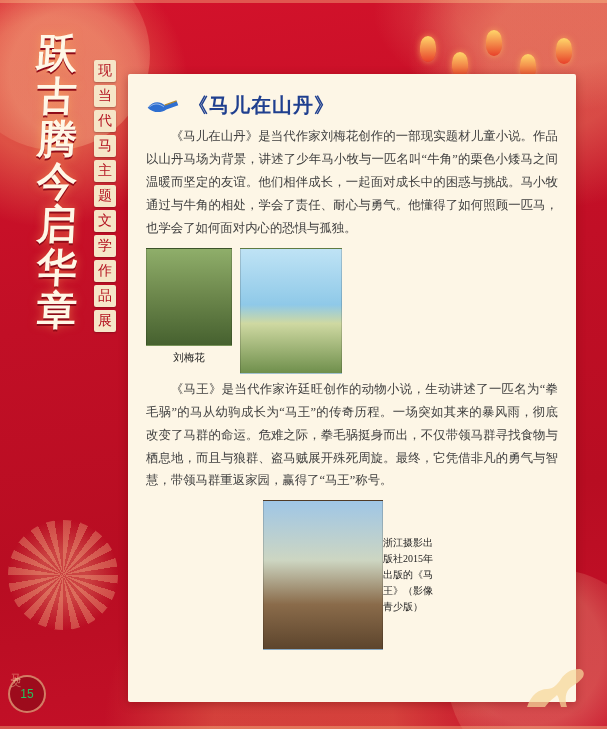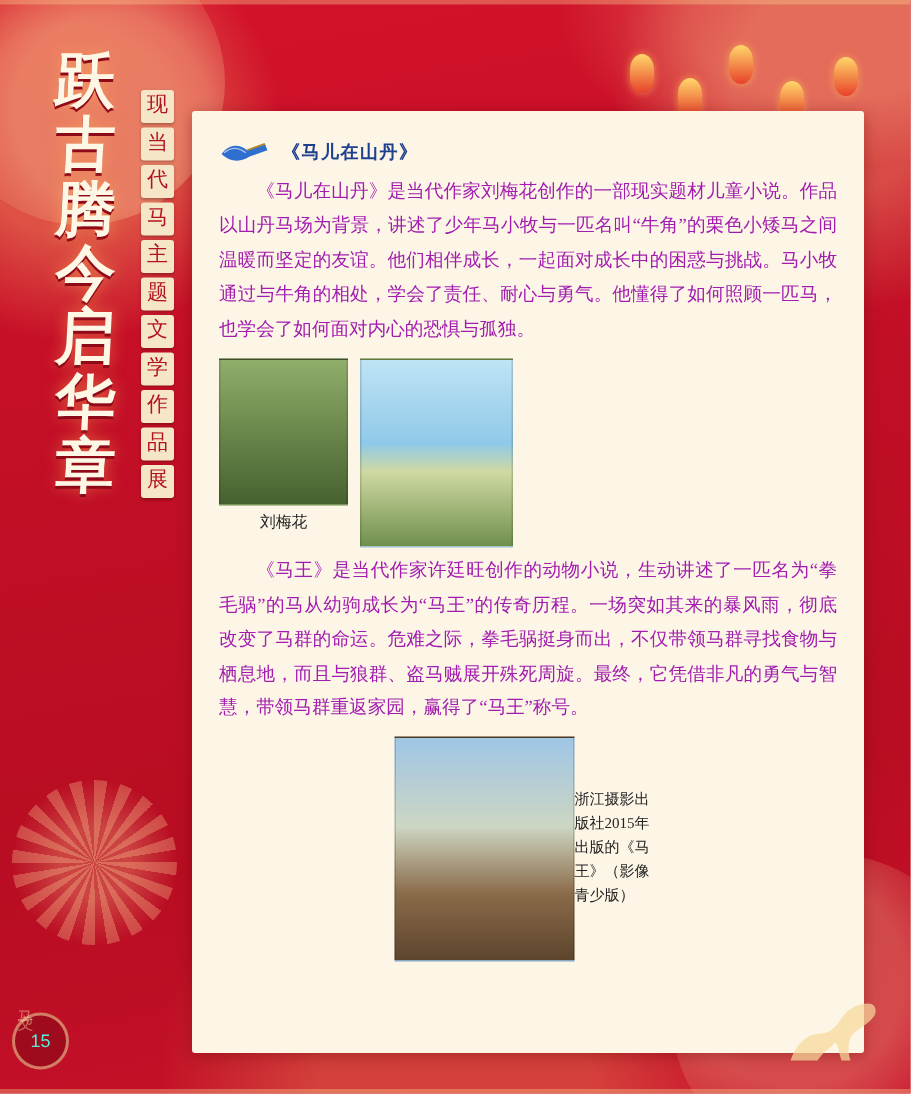--- a/index.html
+++ b/index.html
@@ -27,21 +27,21 @@
     background:
       repeating-conic-gradient(from 0deg, rgba(255,205,150,.30) 0deg 9deg, rgba(255,205,150,0) 9deg 18deg),
       radial-gradient(circle, rgba(255,210,150,.28) 0 30%, rgba(255,210,150,.08) 60%, rgba(255,210,150,0) 72%);}
   .lantern{position:absolute;width:16px;height:26px;border-radius:50% / 40%;
     background:linear-gradient(180deg,#ffd76a,#e8412a);box-shadow:0 0 6px rgba(255,180,90,.7);}
   .branch{position:absolute;top:0;right:0;width:250px;height:120px;
     background:radial-gradient(ellipse at 80% 10%, rgba(255,225,160,.22) 0 35%, rgba(255,225,160,0) 65%);}
   .gold-line{position:absolute;background:rgba(255,215,150,.35);}
   .horse-deco{position:absolute;right:18px;bottom:16px;width:68px;height:52px;opacity:.85;}
   .seal{position:absolute;left:8px;bottom:16px;width:34px;height:34px;border-radius:50%;
-    background:#9d0b1c;border:2px solid rgba(255,220,160,.55);color:#5eead4;
+    background:#9d0b1c;border:2px solid rgba(255,220,160,.55);color:#22c55e;
     font-size:12px;display:flex;align-items:center;justify-content:center;
     font-family:"Liberation Sans",sans-serif;}
   .bot-text{position:absolute;left:8px;bottom:60px;color:rgba(255,220,170,.45);font-size:11px;
     writing-mode:vertical-rl;letter-spacing:2px;}
 
   
   .title-col{
     position:absolute;left:26px;top:34px;width:62px;
     display:flex;flex-direction:column;align-items:center;gap:2px;
     z-index:5;
@@ -67,23 +67,23 @@
     position:absolute;left:128px;top:74px;width:448px;height:628px;
     background:#fdf6e6;
     border-radius:2px;
     box-shadow:0 2px 10px rgba(90,0,0,.35);
     padding:14px 18px 10px 18px;
     box-sizing:border-box;
     overflow:hidden;
   }
   .sec-head{display:flex;align-items:center;gap:8px;margin:4px 0 6px 0;}
   .scroll-icon{width:34px;height:18px;flex:none;}
-  .sec-title{font-size:12px;font-weight:700;color:#1f3f8f;letter-spacing:1px;}
+  .sec-title{font-size:20px;font-weight:700;color:#1f3f8f;letter-spacing:1px;}
   .para{
-    font-size:12.4px;line-height:1.85;color:#a21caf;text-align:justify;
+    font-size:12.4px;line-height:1.85;color:#404040;text-align:justify;
     text-indent:2em;margin:2px 0 8px 0;
   }
   .figs{display:flex;align-items:flex-start;gap:8px;margin:4px 0 4px 0;}
   .fig{display:flex;flex-direction:column;align-items:center;}
   .cap{font-size:10.5px;color:#222;margin-top:4px;text-align:center;line-height:1.5;}
   .cap-side{font-size:10px;color:#222;line-height:1.6;width:58px;align-self:center;}
   .ph{border:1px solid rgba(0,0,0,.15);display:block;}
 
   
   .img-liu{width:84px;height:96px;background:

